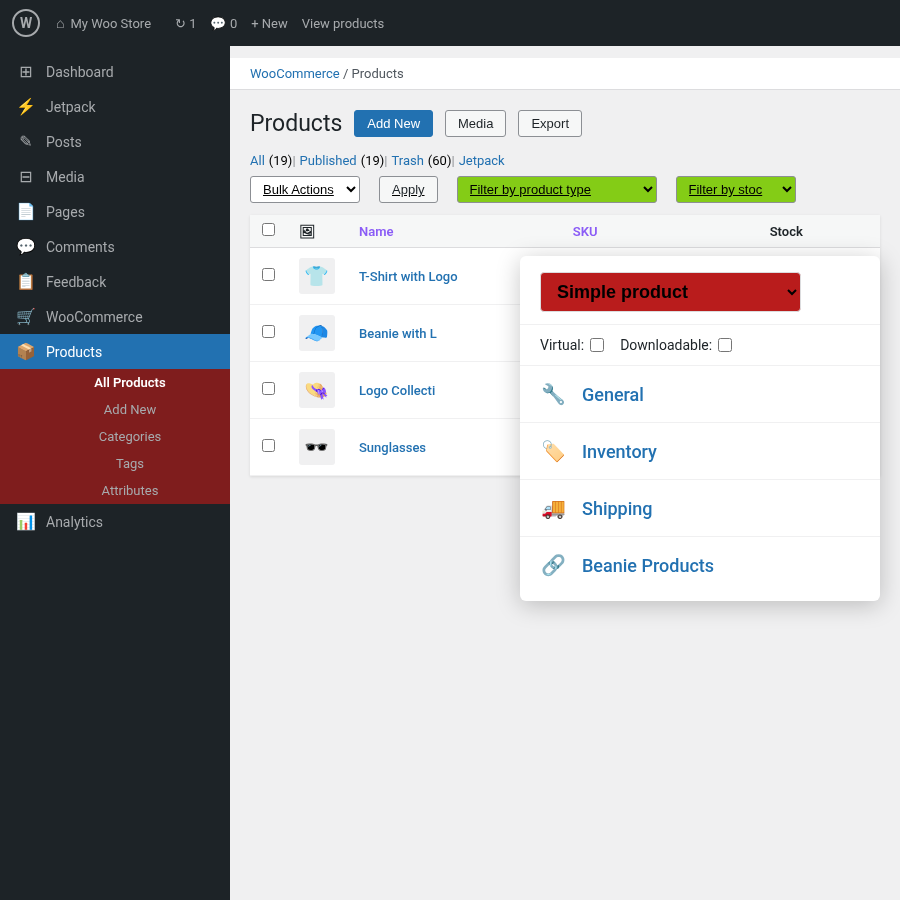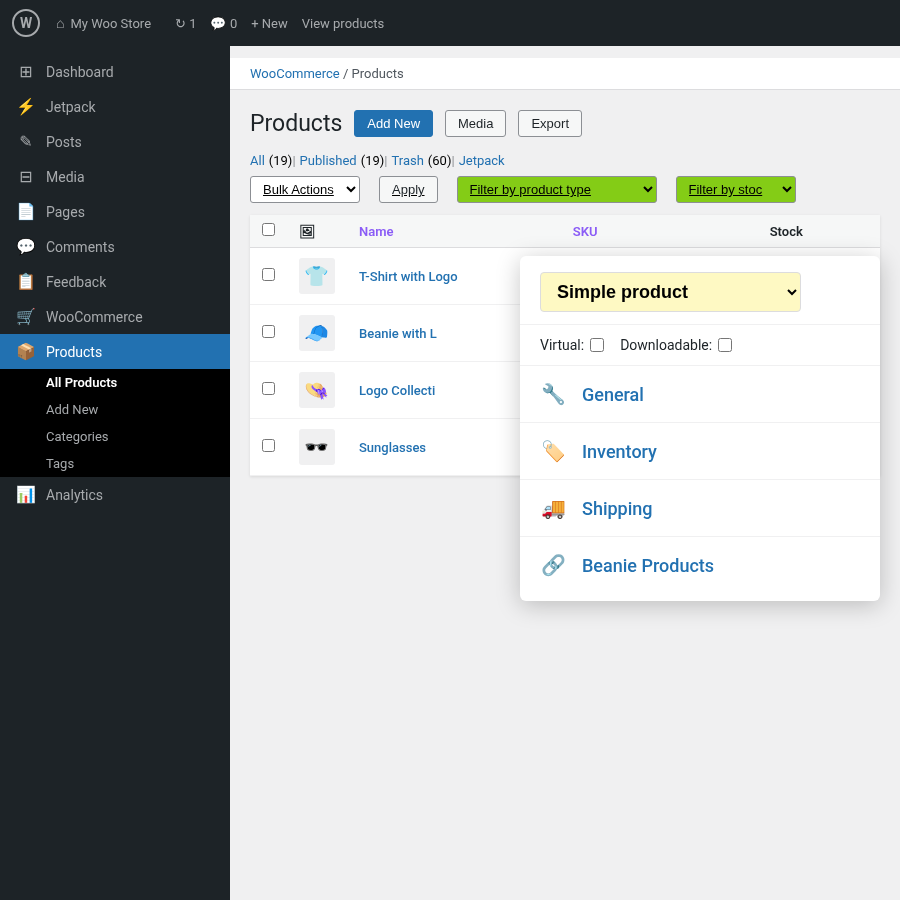--- a/index.html
+++ b/index.html
@@ -63,21 +63,21 @@
       padding: 8px 16px;
       color: #a7aaad;
       font-size: 14px;
       cursor: pointer;
       transition: background 0.15s;
     }
     .sidebar-item.active { background: #2271b1; color: #fff; }
     .sidebar-item .icon { font-size: 16px; width: 20px; text-align: center; }
     .sidebar-item .label { flex: 1; }
 
-    .sidebar-submenu { background: #000000; }
+    .sidebar-submenu { background: #7f1d1d; text-align: center; }
     .sidebar-submenu-item {
       display: block;
       padding: 6px 16px 6px 46px;
       color: #a7aaad;
       font-size: 13px;
       cursor: pointer;
     }
     .sidebar-submenu-item.active { color: #fff; font-weight: 600; }
 
     
@@ -242,21 +242,21 @@
       padding: 16px 20px 12px;
       border-bottom: 1px solid #f0f0f1;
     }
     .dropdown-type-select {
       flex: 1;
       padding: 8px 12px;
       font-size: 18px;
       font-weight: 600;
       border: 1px solid #dcdcde;
       border-radius: 4px;
-      background: #fef9c3;
+      background: #b91c1c;
       appearance: auto;
       cursor: pointer;
     }
     .dropdown-checkboxes {
       padding: 12px 20px;
       display: flex;
       align-items: center;
       gap: 16px;
       font-size: 14px;
       color: #1d2327;
@@ -368,20 +368,21 @@
     </div>
     <div class="sidebar-item active">
       <span class="icon">📦</span>
       <span class="label">Products</span>
     </div>
     <div class="sidebar-submenu">
       <a class="sidebar-submenu-item active">All Products</a>
       <a class="sidebar-submenu-item">Add New</a>
       <a class="sidebar-submenu-item">Categories</a>
       <a class="sidebar-submenu-item">Tags</a>
+      <a class="sidebar-submenu-item">Attributes</a>
     </div>
     <div class="sidebar-item">
       <span class="icon">📊</span>
       <span class="label">Analytics</span>
     </div>
   </div>
 
   <div class="main-content">
 
     <div class="breadcrumb-bar">

